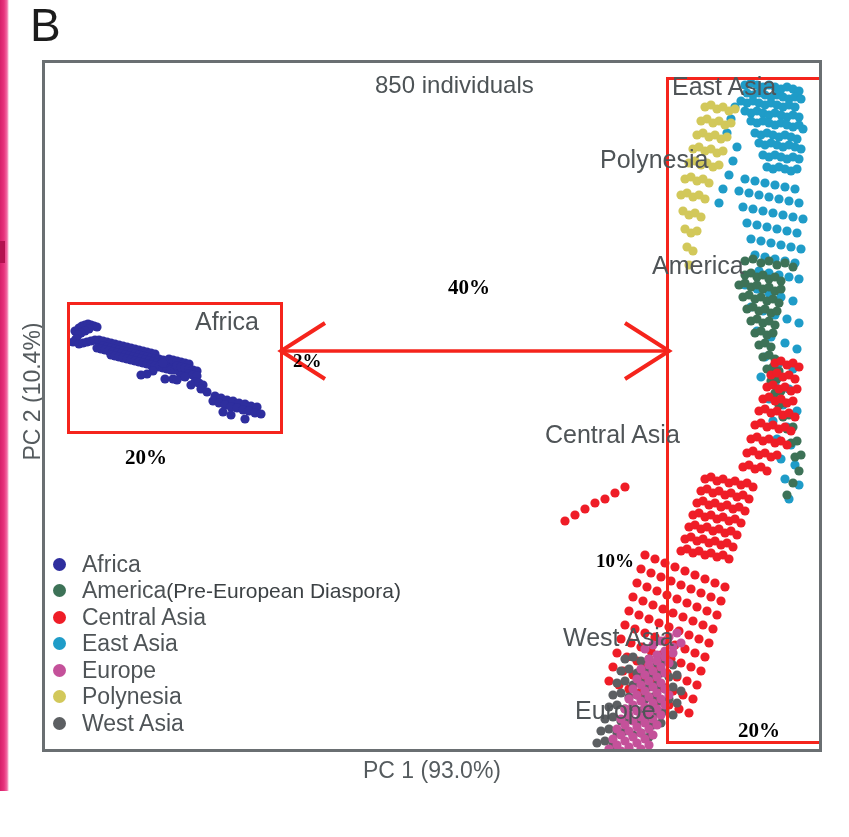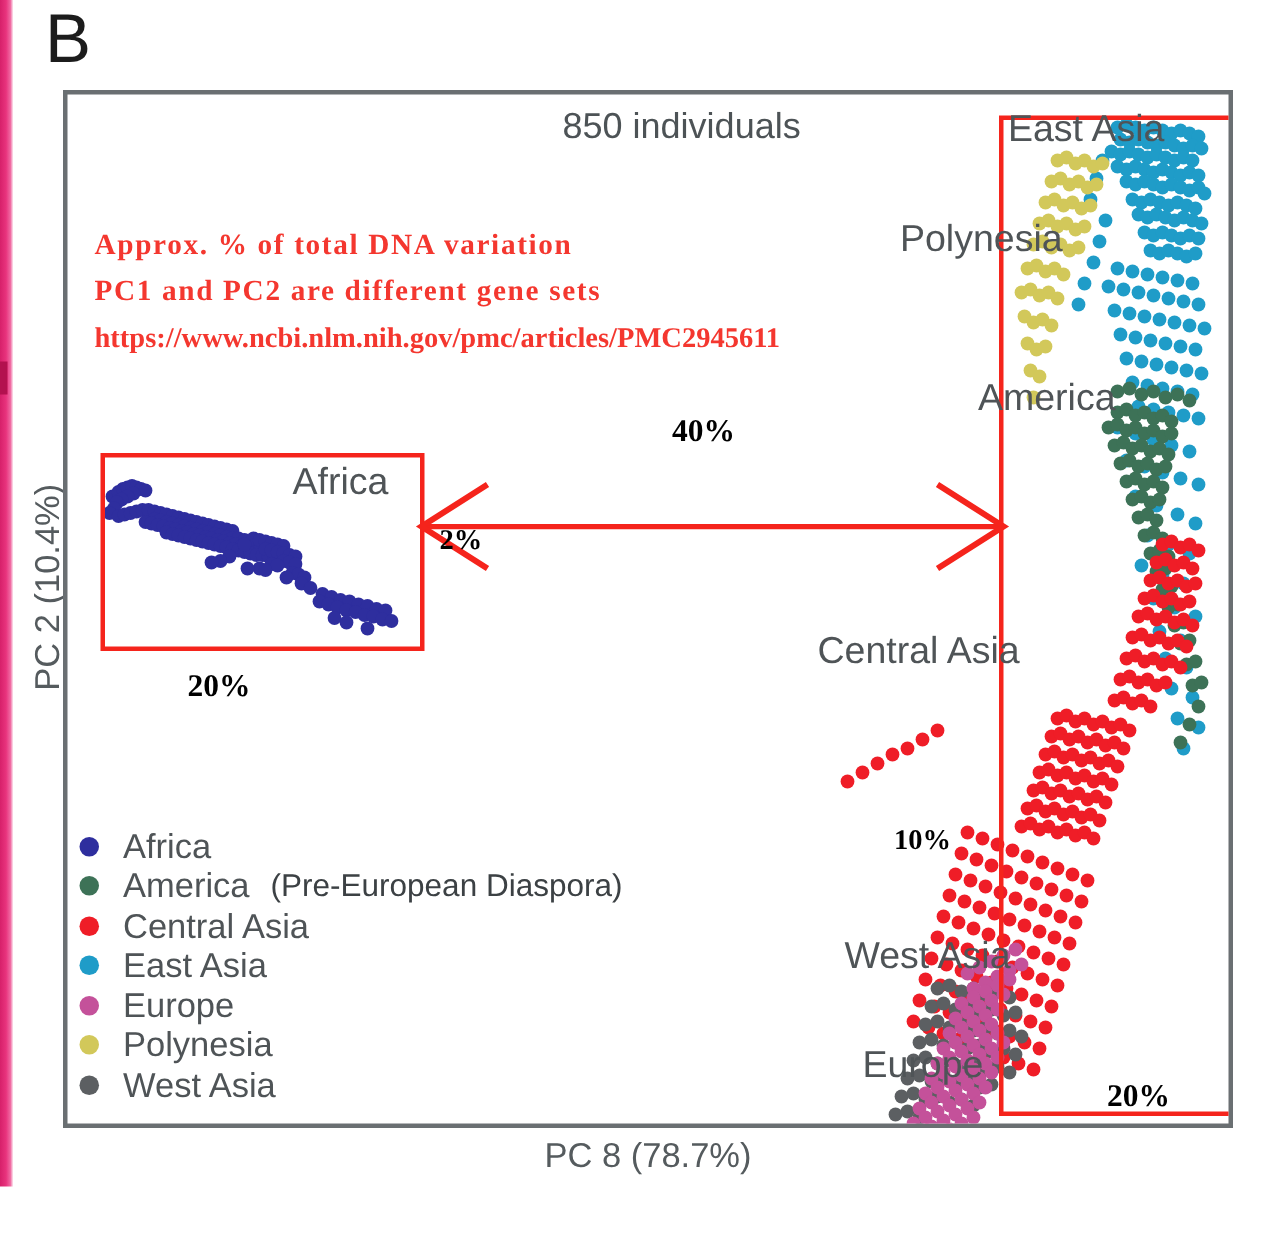--- a/index.html
+++ b/index.html
@@ -152,36 +152,36 @@
   }
   .legend-text {
     font-size: 23px;
     color: #4f5457;
     white-space: nowrap;
   }
   .legend-note {
     font-size: 21px;
     color: #3c4144;
     white-space: nowrap;
-    margin-left: 14px;
+    margin-left: 0;
   }
 </style>
 </head>
 <body>
 
 <div id="root">
 
   <div class="edge-strip"></div>
   <div class="edge-strip-dark"></div>
 
   <div class="panel-letter">B</div>
 
   <div class="ylabel">PC 2 (10.4%)</div>
 
-  <div class="xlabel">PC 8 (78.7%)</div>
+  <div class="xlabel">PC 1 (93.0%)</div>
 
   <div class="plot-frame">
     <div class="plot-inner">
 
       <div class="title-shift">850 individuals</div>
 
       <svg class="scatter" id="scatter-svg" viewBox="0 0 780 692" xmlns="http://www.w3.org/2000/svg">
           <g>
             <circle cx="30" cy="268" r="4.6" fill="#2e2e9e"></circle>
             <circle cx="34" cy="265" r="4.6" fill="#2e2e9e"></circle>
@@ -1057,25 +1057,20 @@
             <circle cx="640" cy="798" r="4.6" fill="#c4519a"></circle>
             <circle cx="620" cy="826" r="4.6" fill="#c4519a"></circle>
             <circle cx="628" cy="820" r="4.6" fill="#c4519a"></circle>
             <circle cx="636" cy="814" r="4.6" fill="#c4519a"></circle>
             <circle cx="560" cy="836" r="4.6" fill="#c4519a"></circle>
             <circle cx="552" cy="836" r="4.6" fill="#c4519a"></circle>
             <circle cx="544" cy="830" r="4.6" fill="#c4519a"></circle>
           </g>
         </svg>
 
-      <div class="annot-block">
-        <div class="ln1">Approx. % of total DNA variation</div>
-        <div class="ln2">PC1 and PC2 are different gene sets</div>
-        <div class="ln3">https://www.ncbi.nlm.nih.gov/pmc/articles/PMC2945611</div>
-      </div>
 
       <div class="red-box box-africa"></div>
       <div class="red-box box-right"></div>
 
       <svg class="arrow-svg" viewBox="0 0 400 60" xmlns="http://www.w3.org/2000/svg">
         <line x1="8" y1="30" x2="392" y2="30" stroke="#f5241c" stroke-width="3.5"></line>
         <polyline points="50,2 6,30 50,58" fill="none" stroke="#f5241c" stroke-width="4"></polyline>
         <polyline points="350,2 394,30 350,58" fill="none" stroke="#f5241c" stroke-width="4"></polyline>
       </svg>
       <div class="pct pct-40" style="left:403px; top:212px;">40%</div>

